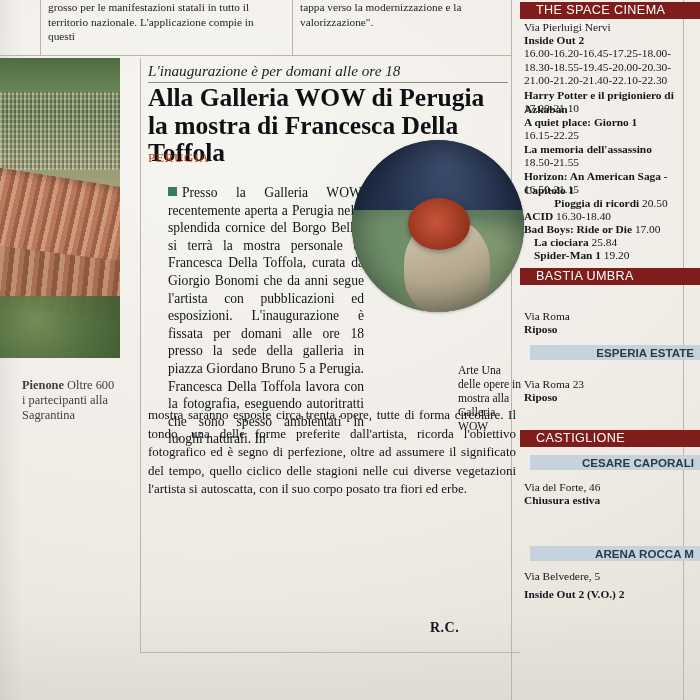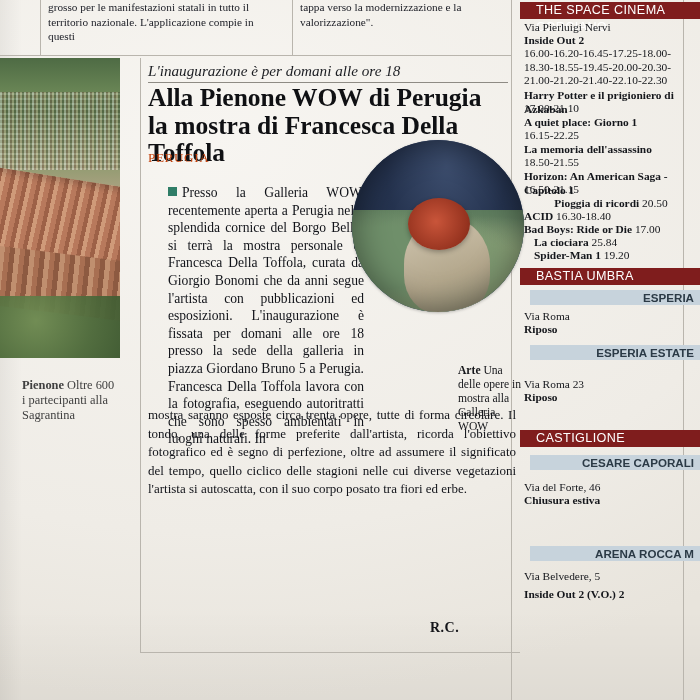--- a/index.html
+++ b/index.html
@@ -133,21 +133,21 @@
     position:absolute;left:56px;top:58px;width:62px;height:52px;border-radius:50%;
     background:radial-gradient(circle at 45% 45%, #c9553a, #96331f 70%, #6d2416 100%);
     box-shadow:0 2px 5px rgba(0,0,0,.3);
   }
   .rp-shadow{position:absolute;inset:0;box-shadow:inset 0 0 34px rgba(0,0,0,.45);border-radius:50%;}
 
   .photocap{
     position:absolute;left:458px;top:364px;width:64px;
     font-size:11.6px;line-height:14px;color:#15161a;
   }
-  .photocap b{font-weight:bold;}
+  .photocap b{font-weight:normal;}
 
   
   .rightcol{position:absolute;left:520px;top:0;width:180px;height:700px;}
   .sechead{
     position:absolute;left:0;width:180px;height:17px;
     background:#7f1d1d;color:#fff;font-weight:normal;font-size:12.6px;
     letter-spacing:.4px;padding-left:16px;box-sizing:border-box;line-height:17px;
     font-family:"Liberation Sans", sans-serif;
   }
   .subhead{
@@ -190,21 +190,21 @@
     <div class="lp-green"></div>
   </div>
   <div class="leftcap">
     <b>Pienone</b>
     <span>Oltre 600 i partecipanti alla Sagrantina</span>
   </div>
 
   <div class="kicker">L'inaugurazione è per domani alle ore 18</div>
   <div class="headrule"></div>
   <div class="headline">
-    <span>Alla Pienone WOW di Perugia</span>
+    <span>Alla Galleria WOW di Perugia</span>
     <span class="l2">la mostra di Francesca Della Toffola</span>
   </div>
   <div class="dateline">PERUGIA</div>
 
   <div class="bodycol"><span class="sqr"></span><span>Presso la Galleria WOW, recentemente aperta a Perugia nella splendida cornice del Borgo Bello, si terrà la mostra personale di Francesca Della Toffola, curata da Giorgio Bonomi che da anni segue l'artista con pubblicazioni ed esposizioni. L'inaugurazione è fissata per domani alle ore 18 presso la sede della galleria in piazza Giordano Bruno 5 a Perugia. Francesca Della Toffola lavora con la fotografia, eseguendo autoritratti che sono spesso ambientati in luoghi naturali. In</span></div>
 
   <div class="bodyfull">mostra saranno esposte circa trenta opere, tutte di forma circolare. Il tondo, una delle forme preferite dall'artista, ricorda l'obiettivo fotografico ed è segno di perfezione, oltre ad assumere il significato del tempo, quello ciclico delle stagioni nelle cui diverse vegetazioni l'artista si autoscatta, con il suo corpo posato tra fiori ed erbe.</div>
   <div class="sign">R.C.</div>
 
   <div class="roundphoto">
@@ -269,21 +269,20 @@
       <b>La ciociara</b>
       <span>25.84</span>
     </div>
 
     <div class="cin" style="top:249px;left:14px;">
       <b>Spider-Man 1</b>
       <span>19.20</span>
     </div>
 
     <div class="sechead" style="top:268px;">BASTIA UMBRA</div>
-    <div class="subhead" style="top:290px;">ESPERIA</div>
     <div class="cin" style="top:310px;">Via Roma</div>
     <div class="cin" style="top:323px;"><b>Riposo</b></div>
 
     <div class="subhead" style="top:345px;">ESPERIA ESTATE</div>
     <div class="cin" style="top:378px;">Via Roma 23</div>
     <div class="cin" style="top:391px;"><b>Riposo</b></div>
 
     <div class="sechead" style="top:430px;">CASTIGLIONE</div>
     <div class="subhead" style="top:455px;">CESARE CAPORALI</div>
     <div class="cin" style="top:481px;">Via del Forte, 46</div>

